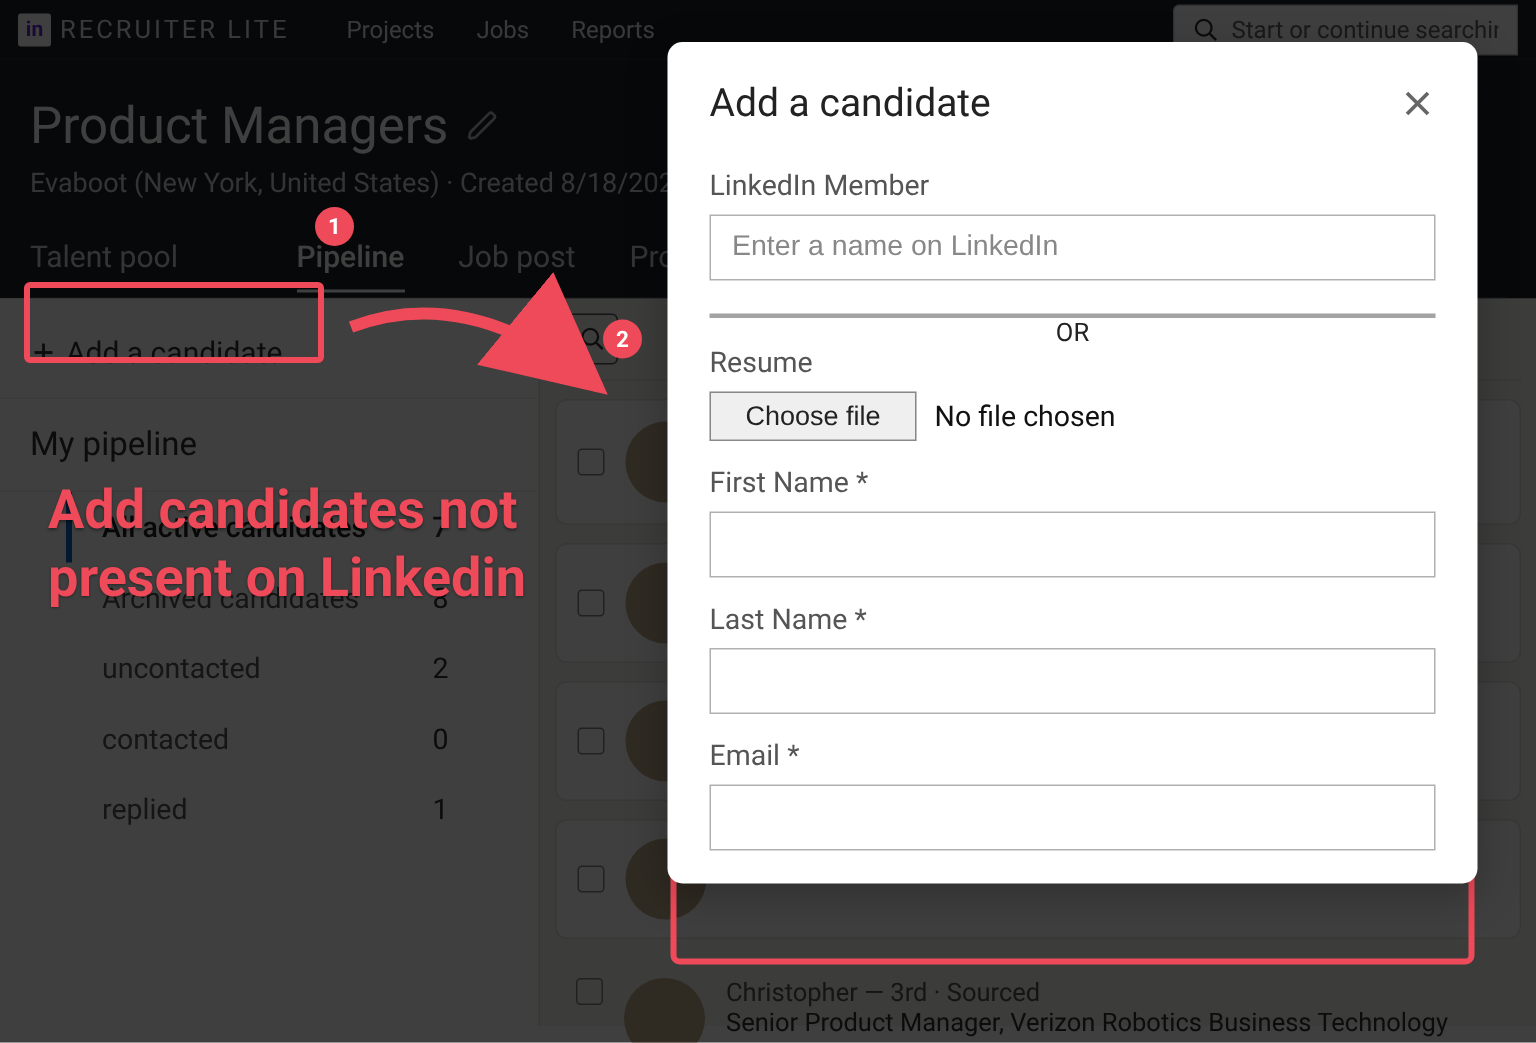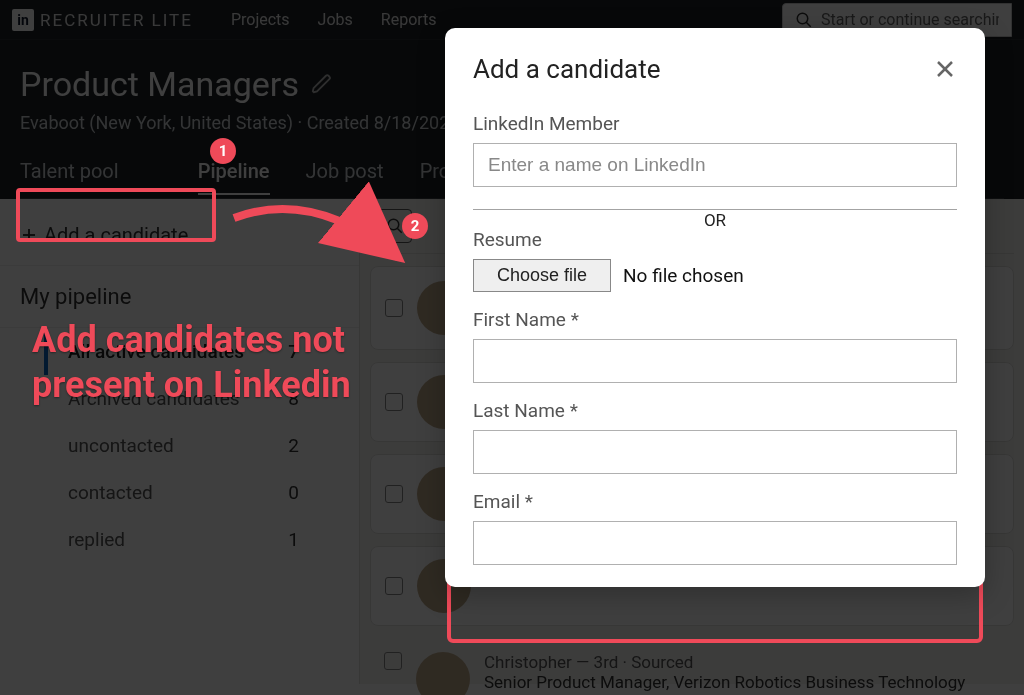--- a/index.html
+++ b/index.html
@@ -32,21 +32,21 @@
     font-size: 16px;
     border-bottom: 1px solid #2a2f33;
   }
   .logo {
     display: flex;
     align-items: center;
     gap: 6px;
     margin-right: 10px;
   }
   .logo-badge {
-    width: 22px; height: 22px; background: #fff; color: #0f172a;
+    width: 22px; height: 22px; background: #fff; color: #6d28d9;
     display:flex; align-items:center; justify-content:center;
     font-weight:700; font-size:14px;
     border-radius:2px;
   }
   .logo-text { letter-spacing: 2px; font-weight: 400; color: #e6e6e6; font-size: 17px;}
   .topnav a { color: #e6e6e6; text-decoration: none; cursor: pointer; }
   .search-area {
     margin-left: auto;
     display:flex; align-items:center; gap:8px;
     color:#333;
@@ -158,21 +158,21 @@
   .flabel .req { color:#555; }
   .tinput {
     width:100%; border:1px solid #b0b0b0; border-radius:0;
     height:44px; padding: 0 14px; font-size:19px;
     margin-bottom: 16px;
     color:#333;
   }
   .tinput::placeholder { color:#888; }
   .or-row {
     text-align:center; font-size:17px; color:#222; margin: 6px 0 14px 0;
-    border-top:1px solid #a3a3a3;
+    border-top:3px solid #a3a3a3;
     line-height:0;
   }
   .or-row span { background:#fff; padding:0 10px; position:relative; top:10px; }
   .file-row { display:flex; align-items:center; gap:12px; margin-bottom:16px; margin-top:8px;}
   .choose-btn {
     border:1px solid #888; background:#efefef;
     padding:5px 23px; font-size:18px; color:#222;
   }
   .nofile { font-size:19px; color:#111; }
 

